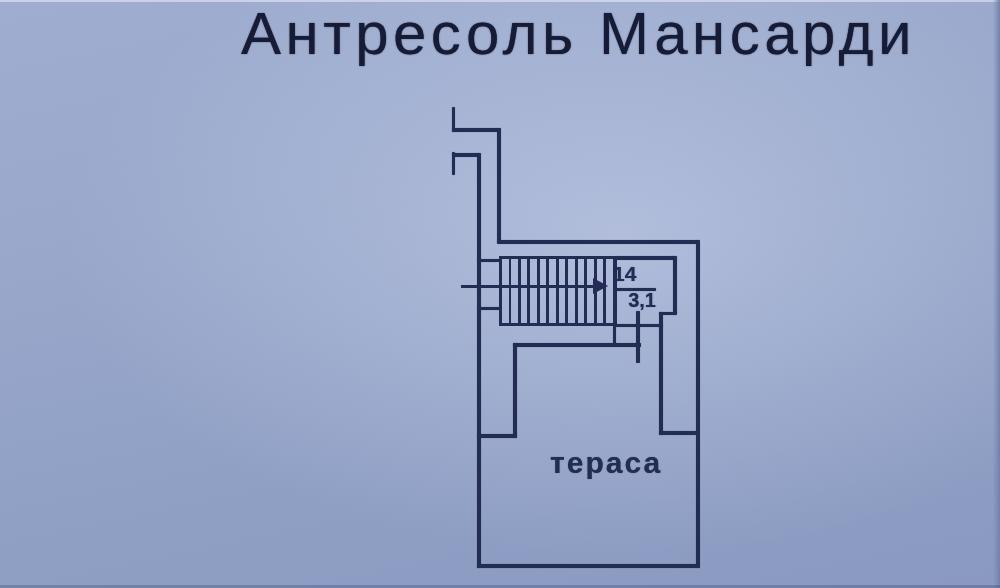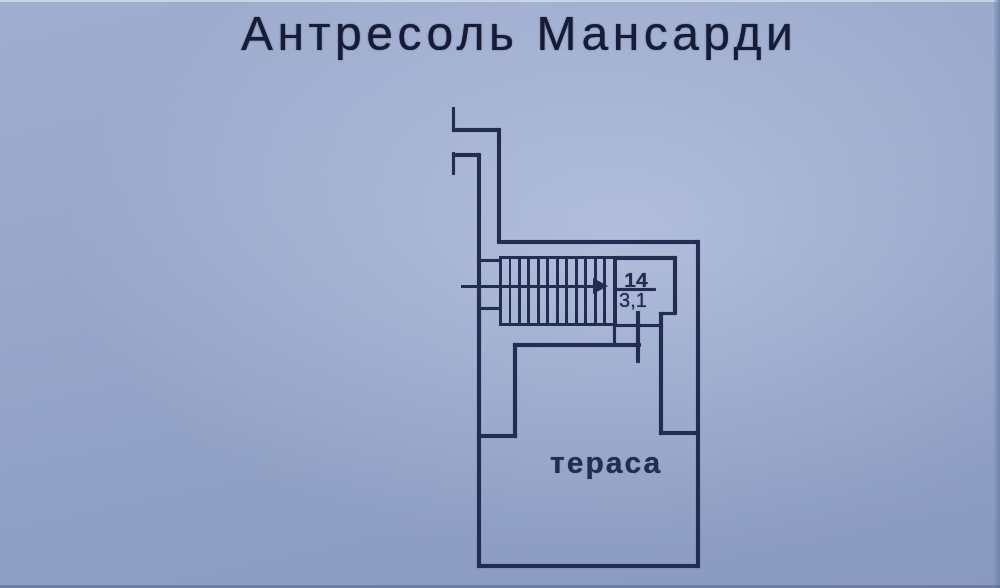--- a/index.html
+++ b/index.html
@@ -16,21 +16,21 @@
     background:
       radial-gradient(900px 520px at 62% 40%, rgba(205,214,238,0.50), rgba(205,214,238,0) 62%),
       linear-gradient(168deg,#9fadd0 0%, #99a8cb 30%, #8f9fc4 70%, #8a99c0 100%);
   }
   .edge-top{position:absolute;left:0;top:0;width:100%;height:2px;background:rgba(255,255,255,0.45);}
   .edge-right{position:absolute;right:0;top:0;width:7px;height:100%;background:linear-gradient(90deg,rgba(90,108,155,0),#7183ab);}
   .edge-bottom{position:absolute;left:0;bottom:0;width:100%;height:3px;background:rgba(60,75,115,0.35);}
 
   .title{
     position:absolute;left:241px;top:1px;
-    font-size:48px;line-height:66px;font-weight:400;
+    font-size:60px;line-height:66px;font-weight:400;
     letter-spacing:4.5px;white-space:nowrap;
     color:var(--title-ink);
     text-shadow:0 0 1.3px rgba(18,23,52,0.85);
   }
 
   .plan{position:absolute;left:0;top:0;width:100%;height:100%;filter:blur(0.3px);}
   .w{position:absolute;background:var(--ink);border-radius:1px;box-shadow:0 0 1px rgba(30,38,80,0.6);}
 
   .stairs{
     position:absolute;left:499px;top:256px;width:118px;height:70px;
@@ -39,23 +39,23 @@
   }
   .arrow-line{position:absolute;left:461px;top:285px;width:134px;height:3px;background:var(--ink);}
   .arrow-head{
     position:absolute;left:593px;top:278px;width:0;height:0;
     border-left:15px solid var(--ink);
     border-top:8.5px solid transparent;
     border-bottom:8.5px solid transparent;
   }
 
   .lbl{position:absolute;color:var(--ink);text-shadow:0 0 1px rgba(30,38,80,0.7);}
-  .room-number{left:613px;top:262px;width:46px;text-align:center;font-size:21px;font-weight:700;margin-top:6px;}
+  .room-number{left:613px;top:262px;width:46px;font-size:21px;font-weight:700;}
   .fraction-line{left:616px;top:288px;width:40px;height:3px;}
-  .room-area{left:610px;top:289px;width:46px;text-align:center;font-size:20px;font-weight:400;}
+  .room-area{left:610px;top:289px;width:46px;text-align:right;font-size:20px;font-weight:700;}
   .terrace{left:550px;top:446px;width:110px;text-align:center;font-size:30px;font-weight:700;letter-spacing:2px;}
 </style>
 </head>
 <body>
 
 <div class="canvas">
 
   <div class="title">Антресоль Мансарди</div>
 
   <div class="plan">

